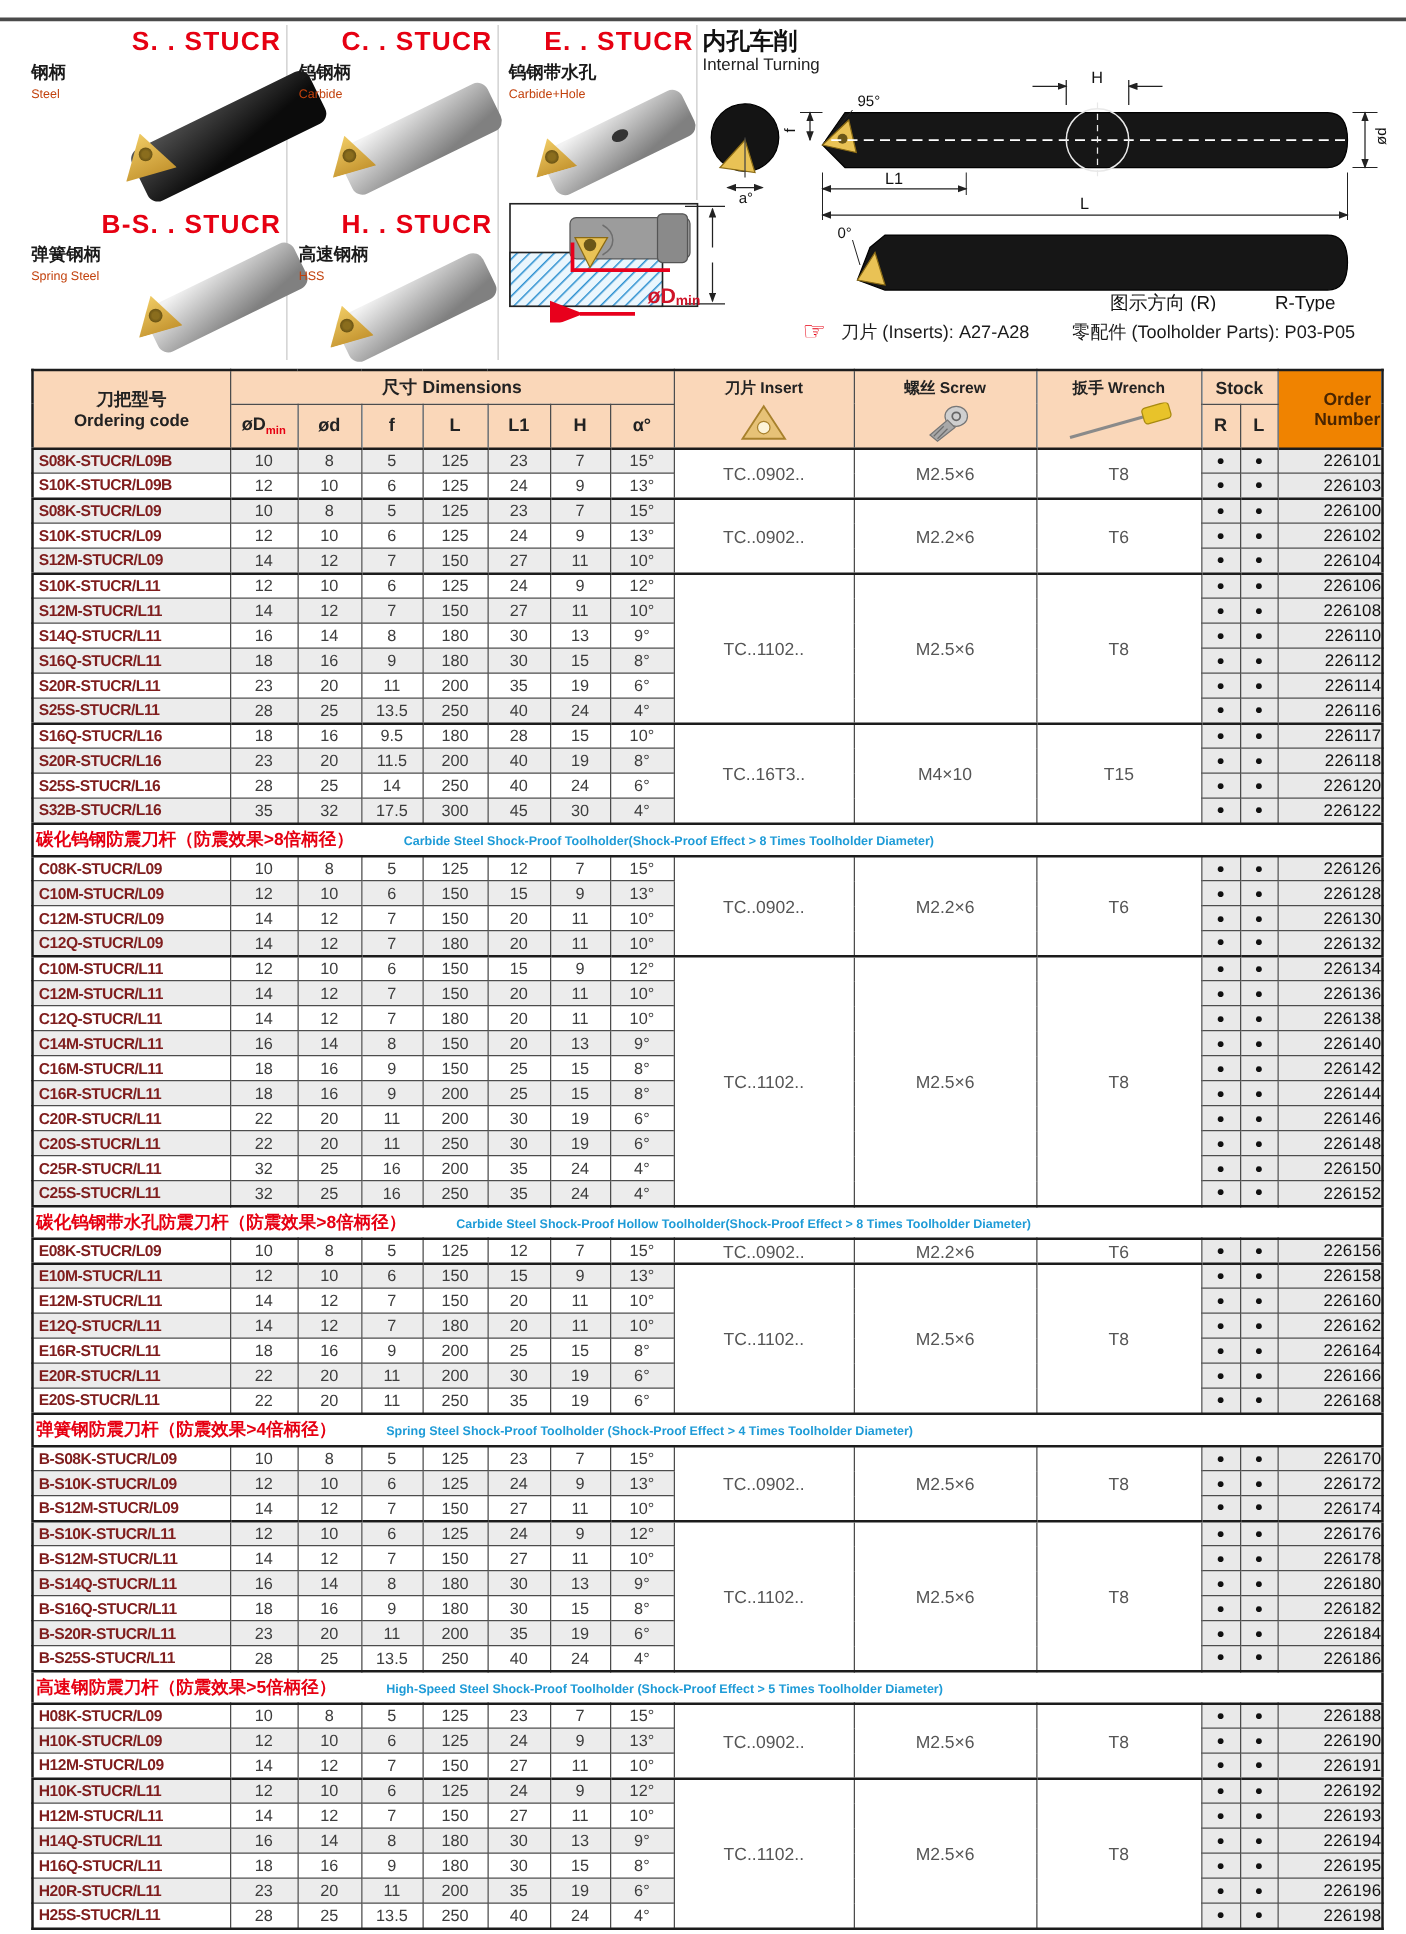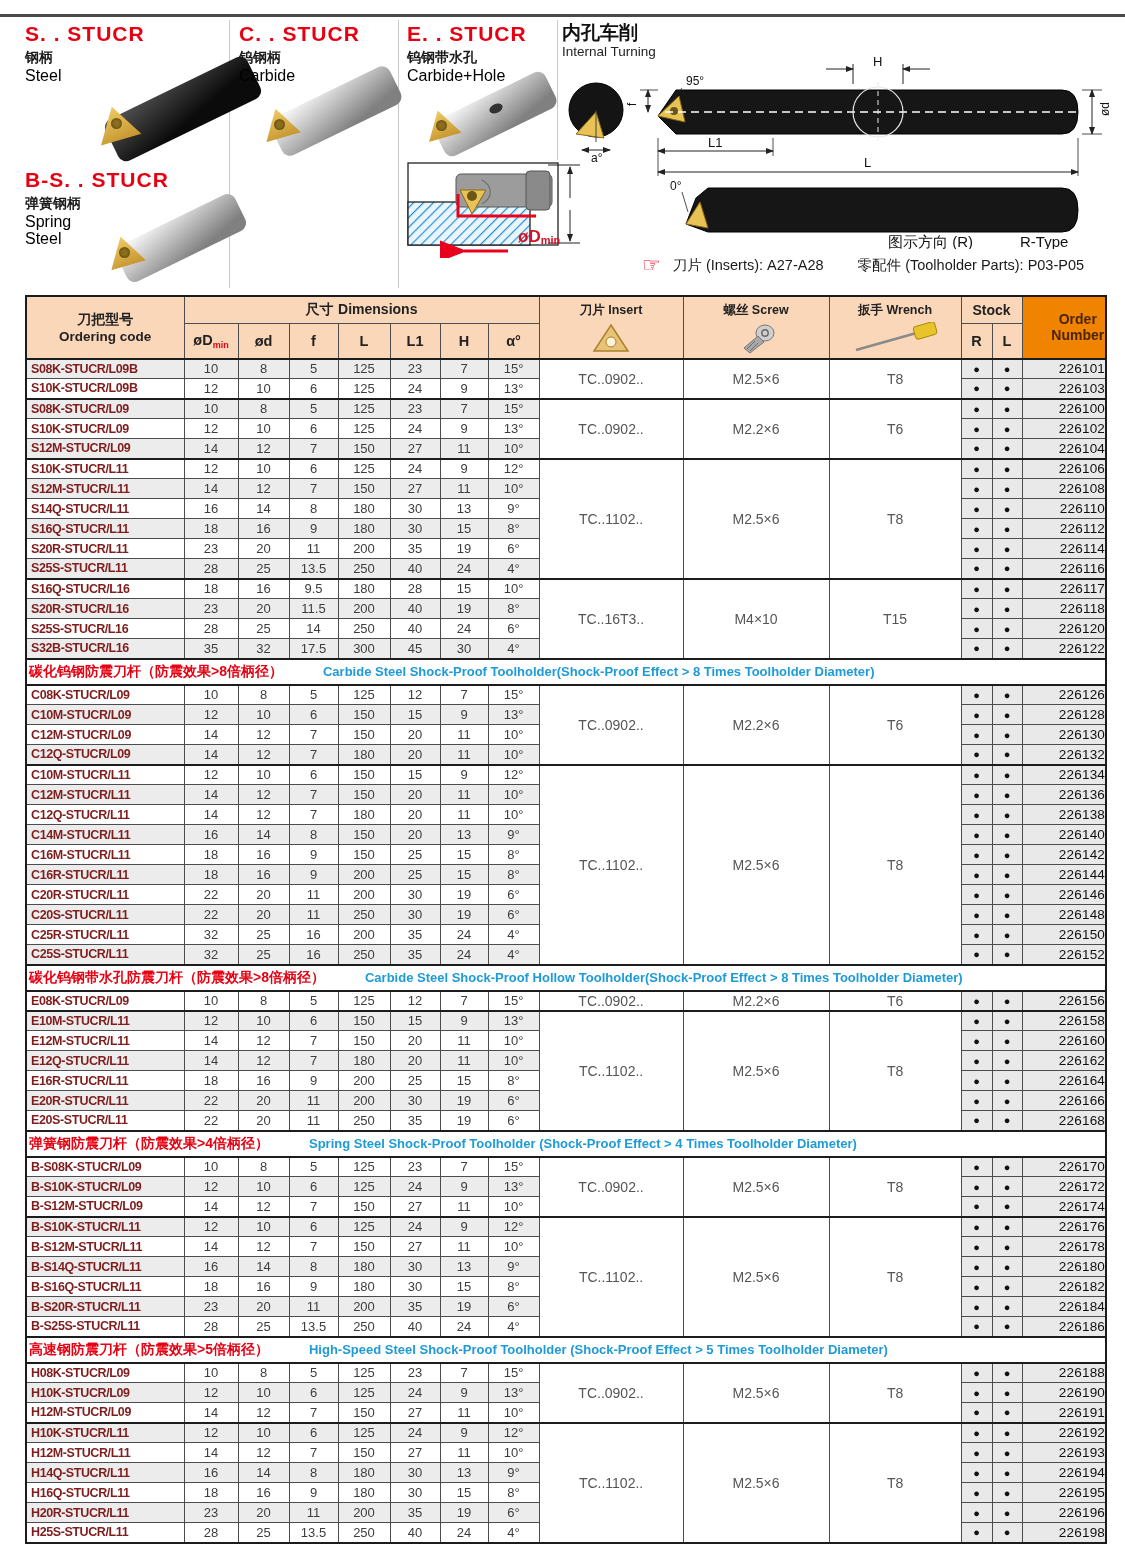--- a/index.html
+++ b/index.html
@@ -3,23 +3,23 @@
 <meta charset="utf-8">
 <style>
   html,body{margin:0;padding:0;background:#fff;}
   #page{position:relative;width:1125px;height:1547px;background:#fff;overflow:hidden;
         font-family:"Liberation Sans",sans-serif;}
   .toprule{position:absolute;left:0;top:14px;width:1125px;height:3px;background:#4a4a4a;}
   .vdiv{position:absolute;width:1px;background:#c9c9c9;}
 
   
   .card{position:absolute;}
-  .card .t{color:#e60012;font-size:21px;font-weight:bold;letter-spacing:1px;}
+  .card .t{color:#e60012;font-size:21px;font-weight:bold;letter-spacing:1px;text-align:right;}
   .card .cn{font-size:14px;color:#1a1a1a;margin-top:3px;font-weight:bold;font-family:Liberation Mono, monospace;}
-  .card .en{font-size:16px;color:#000000;line-height:17px;white-space:pre-line;width:70px;}
+  .card .en{font-size:10px;color:#c2410c;line-height:17px;white-space:pre-line;width:70px;}
   .photo{position:absolute;}
   .photo .bar{position:absolute;width:158px;height:46px;border-radius:9px;transform:rotate(-26deg);}
   .bar.dark{background:linear-gradient(165deg,#565656,#0b0b0b 65%);}
   .bar.silver{background:linear-gradient(165deg,#f2f2f2 10%,#b9b9b9 45%,#808080 80%);}
   .photo .tri{position:absolute;width:42px;height:38px;background:linear-gradient(170deg,#f4d069,#c08f2a);
               clip-path:polygon(50% 0,100% 90%,0 90%);transform:rotate(-16deg);}
   .photo .dot{position:absolute;width:11px;height:11px;border-radius:50%;
               background:radial-gradient(#8a6d1d 35%,#4e3d0c);}
   .photo .hole{position:absolute;width:14px;height:9px;border-radius:50%;background:#333;transform:rotate(-26deg);}
 
@@ -52,21 +52,21 @@
   td.dim{font-size:13px;}
   tr.shaded td.code,tr.shaded td.dim{background:#ececec;}
   td.grp{font-size:14px;color:#555;background:#fff !important;}
   td.stock{background:#e9e9e9 !important;font-size:11px;color:#111;}
   td.order{background:#e9e9e9 !important;text-align:right;padding-left:3px;font-size:13.5px;color:#111;letter-spacing:0.2px;}
   tr.group-start td{border-top:2px solid #1c1c1c;}
   tr.section-row{height:26px;}
   tr.section-row td{background:#fff;border-top:2px solid #1c1c1c;border-bottom:2px solid #1c1c1c;
                     text-align:left;padding-left:2px;}
   .sec-cn{color:#e60012;font-weight:bold;font-size:14px;margin-right:40px;}
-  .sec-en{color:#1e9bd7;font-size:13px;font-weight:bold;}
+  .sec-en{color:#1e9bd7;font-size:10px;font-weight:bold;}
 </style>
 </head>
 <body>
 
 <div id="page">
   <div class="toprule"></div>
   <div class="vdiv" style="left:229px;top:20px;height:268px;"></div>
   <div class="vdiv" style="left:398px;top:20px;height:268px;"></div>
   <div class="vdiv" style="left:557px;top:20px;height:140px;"></div>
 
@@ -102,20 +102,30 @@
     </div>
   </div>
   <div class="card" style="left:25px;top:168px;width:200px;height:120px;">
     <div class="t">B-S. . STUCR</div>
     <div class="cn">弹簧钢柄</div>
     <div class="en">Spring Steel</div>
     <div class="photo" style="left:78px;top:22px;width:145px;height:96px;">
       <div class="bar silver" style="left:12px;top:28px;width:132px;height:40px;"></div>
       <div class="tri" style="left:4px;top:46px;width:36px;height:33px;"></div>
       <div class="dot" style="left:16px;top:57px;"></div>
+    </div>
+  </div>
+  <div class="card" style="left:239px;top:168px;width:155px;height:120px;">
+    <div class="t">H. . STUCR</div>
+    <div class="cn">高速钢柄</div>
+    <div class="en">HSS</div>
+    <div class="photo" style="left:15px;top:34px;width:145px;height:86px;">
+      <div class="bar silver" style="left:14px;top:24px;width:130px;height:40px;"></div>
+      <div class="tri" style="left:6px;top:42px;width:36px;height:33px;"></div>
+      <div class="dot" style="left:18px;top:53px;"></div>
     </div>
   </div>
 
   <svg width="186" height="100" style="position:absolute;left:398px;top:158px;">
     <defs>
       <pattern id="hatch" width="7" height="7" patternTransform="rotate(45)" patternUnits="userSpaceOnUse">
         <rect width="7" height="7" fill="#eaf6fd"></rect>
         <line x1="0" y1="0" x2="0" y2="7" stroke="#2a8fd0" stroke-width="2.4"></line>
       </pattern>
       <marker id="ahr" markerWidth="9" markerHeight="8" refX="1" refY="3.5" orient="auto">

